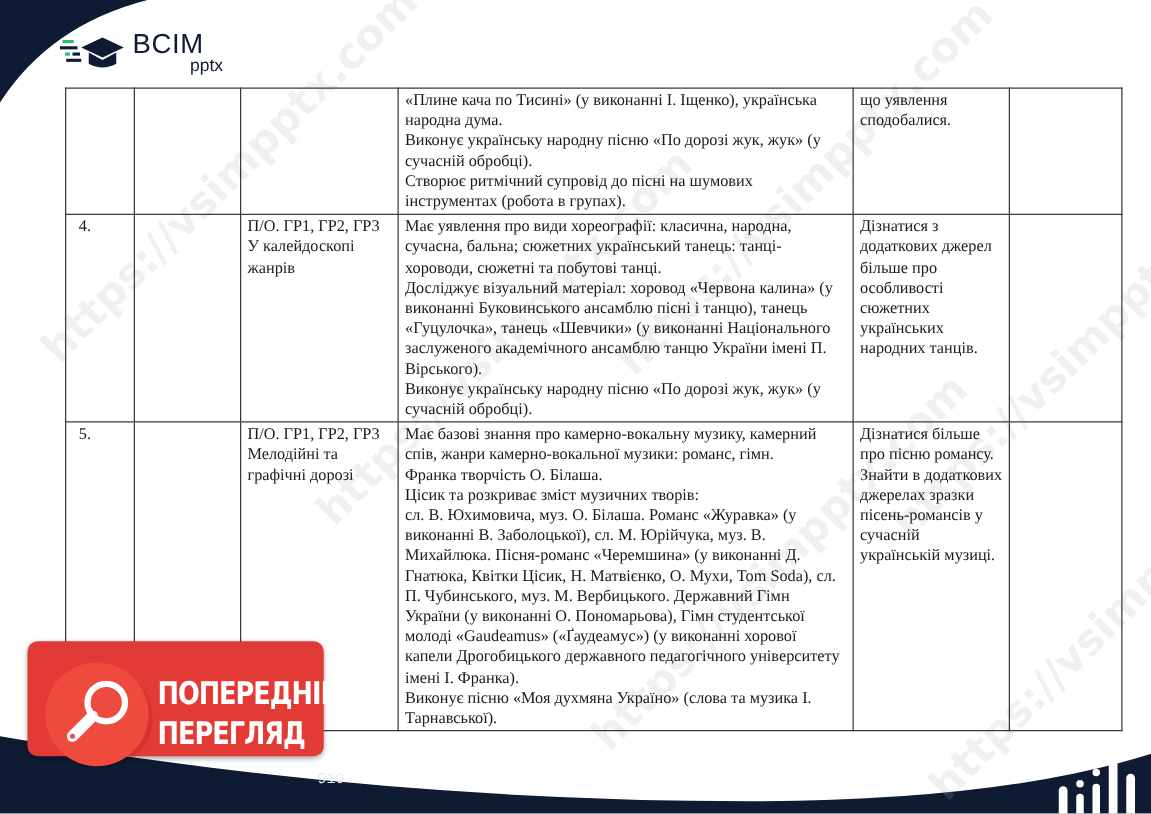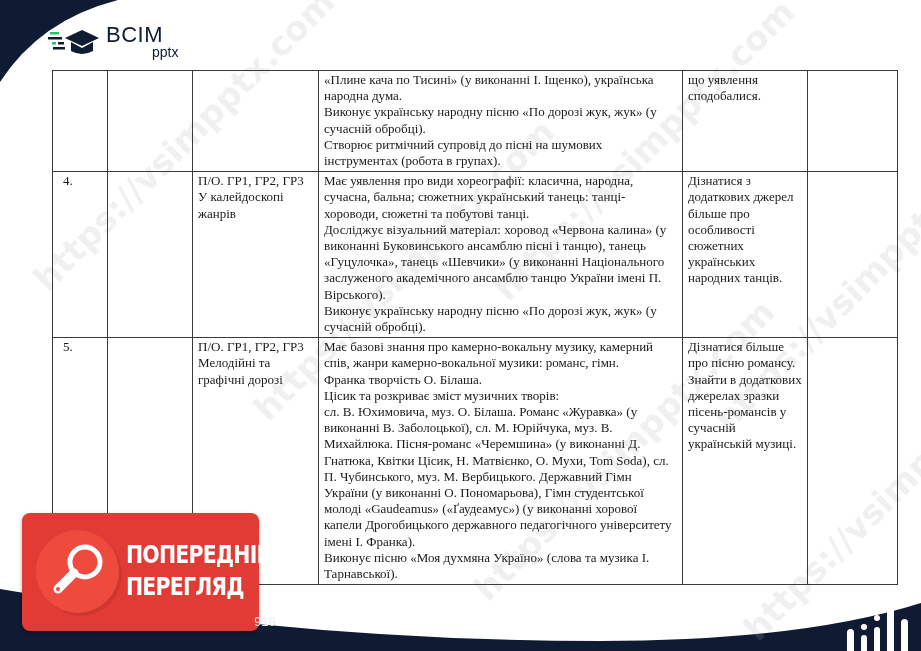--- a/index.html
+++ b/index.html
@@ -7,21 +7,21 @@
     .logo { position:absolute; left:48px; top:24px; display:flex; align-items:center; }
     .logo-text { margin-left:6px; line-height:1; font-family:"Liberation Sans", sans-serif; color:#0f1b33; }
     .logo-main { font-size:22px; letter-spacing:0.5px; }
     .logo-sub { font-size:14px; margin-top:-1px; margin-left:2px;padding-left:44px; }
     table.plan { position:absolute; left:52px; top:70px; border-collapse:collapse; table-layout:fixed; width:845px; font-size:13px; line-height:16.2px; color:#1a1a1a; }
     table.plan td { border:1px solid #3a3a3a; vertical-align:top; padding:1px 5px 2px 5px; }
     .c1 { width:55px; } .c2 { width:85px; } .c3 { width:126px; } .c4 { width:364px; } .c5 { width:125px; } .c6 { width:90px; }
     .num { padding-left:10px !important; }
     .para { display:block; }
     .bottom-wave { position:absolute; left:0; bottom:0; width:921px; height:120px; }
-    .badge { position:absolute; left:22px; top:513px; width:237px; height:118px; background:#e23a35; border-radius:8px; box-shadow:0 2px 4px rgba(0,0,0,0.3); }
+    .badge { position:absolute; left:22px; top:513px; width:237px; height:92px; background:#e23a35; border-radius:8px; box-shadow:0 2px 4px rgba(0,0,0,0.3); }
     .badge-circle { position:absolute; left:14px; top:17px; width:83px; height:83px; border-radius:50%; background:#ee4a3e; box-shadow:3px 3px 0 rgba(0,0,0,0.08); overflow:hidden; }
     .badge-text { position:absolute; left:104px; top:26px; color:#ffffff; font-family:"DejaVu Sans", sans-serif; font-weight:bold; font-size:25px; line-height:32px; letter-spacing:-1px; transform:scaleX(0.82); transform-origin:left top; }
     .page-num { position:absolute; left:254px; top:616px; color:#e8ecf2; font-family:Liberation Mono, monospace; font-size:12px; }
     .bars { position:absolute; right:0; bottom:0; }
     .wm { position:absolute; color:rgba(170,170,180,0.18); font-family:"DejaVu Sans", sans-serif; font-size:34px; font-weight:bold; transform:rotate(-45deg); white-space:nowrap; pointer-events:none; }
   </style>
 </head>
 <body>
 
 <svg style="position:absolute;left:0;top:0" width="130" height="90" viewBox="0 0 130 90">

